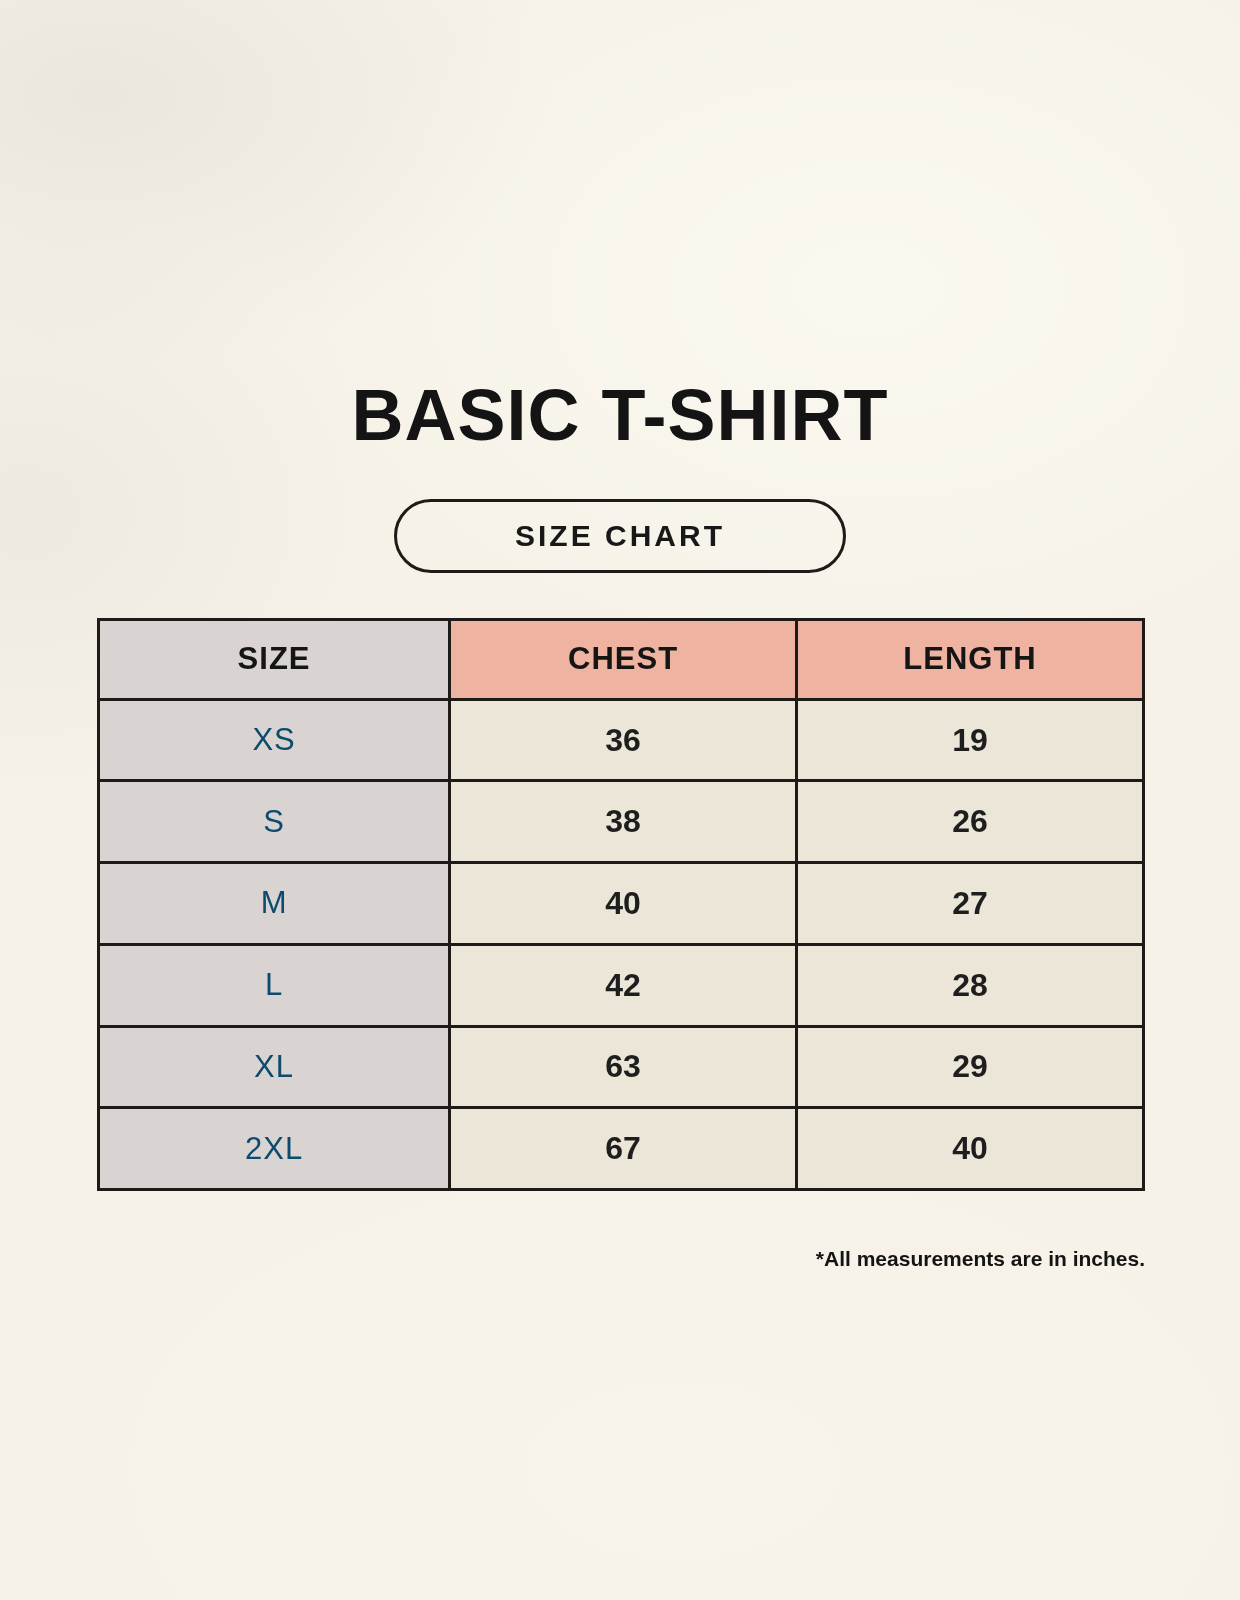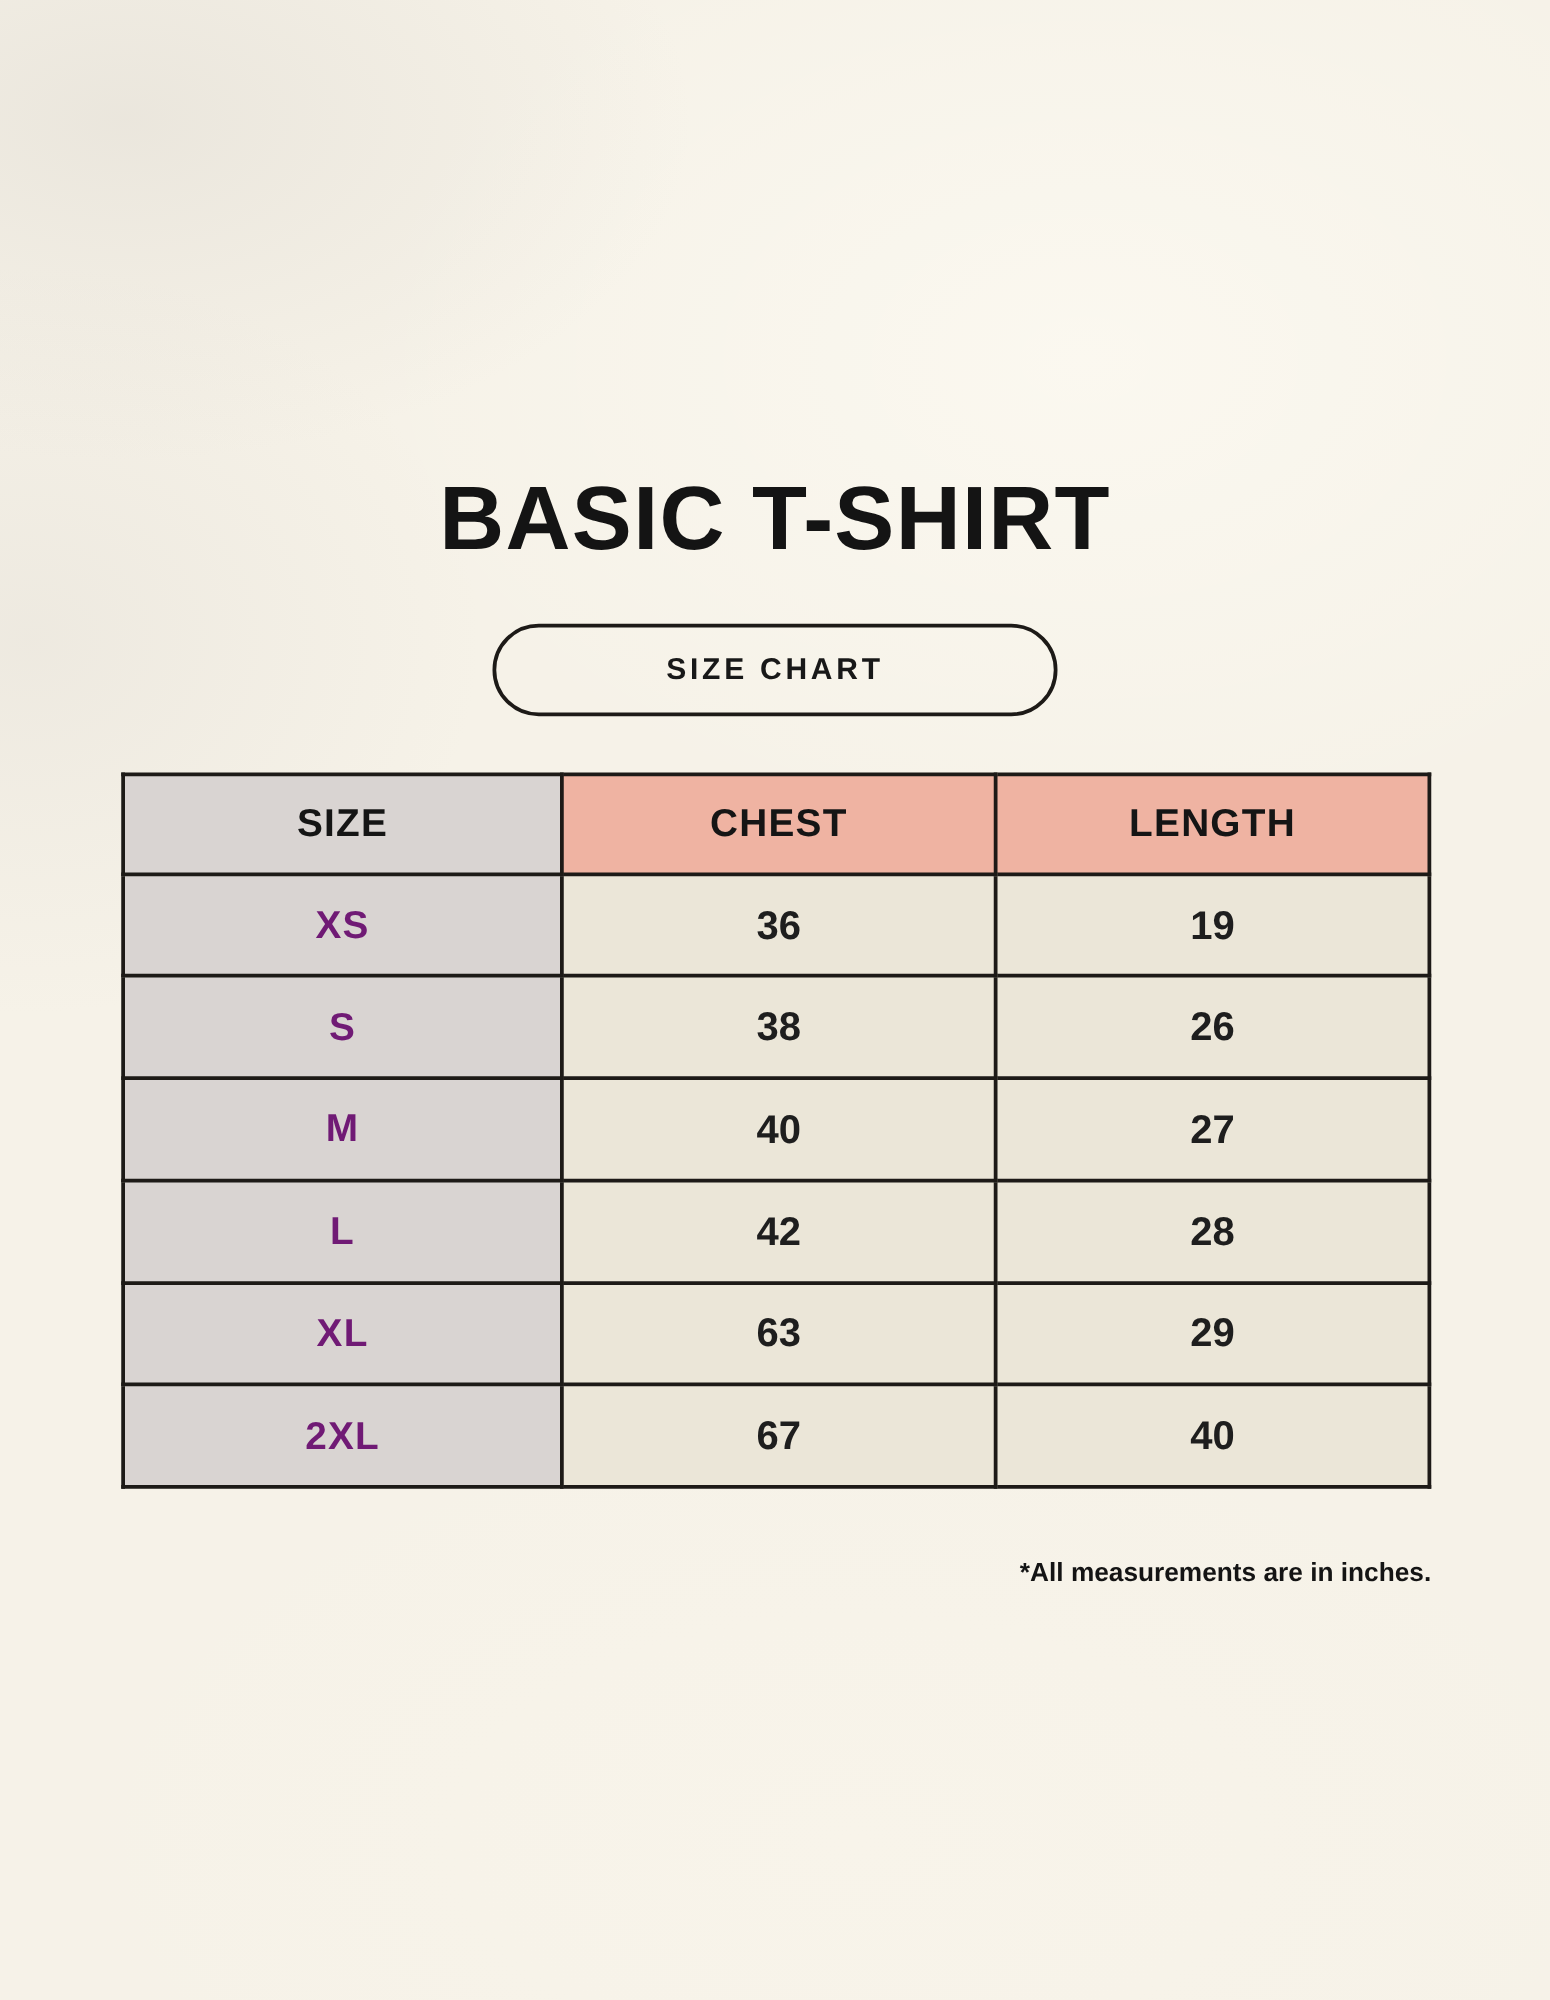--- a/index.html
+++ b/index.html
@@ -24,21 +24,21 @@
     text-align:center;
     font-size:72px; font-weight:bold; letter-spacing:1px;
     color:#141414;
   }
   .badge-pill {
     position:absolute; top:499px; left:50%; transform:translateX(-50%);
     width:452px; height:74px; box-sizing:border-box;
     border:3px solid #1d1a17; border-radius:40px;
     background:transparent;
     display:flex; align-items:center; justify-content:center;
-    font-size:24px; font-weight:600; letter-spacing:3px;
+    font-size:30px; font-weight:600; letter-spacing:3px;
     color:#181818;
     cursor:pointer;
   }
   table.size-table {
     position:absolute; left:97px; top:618px;
     width:1048px; height:573px;
     border-collapse:collapse; table-layout:fixed;
   }
   .size-table td {
     border:3px solid #1d1a17;
@@ -49,22 +49,22 @@
   .size-table col.c2 { width:33.2%; }
   .size-table col.c3 { width:33.2%; }
   td.head {
     font-size:31px; font-weight:bold; letter-spacing:1px;
     color:#151515;
   }
   td.head-size    { background:#d9d4d2; }
   td.head-measure { background:#efb3a2; }
   td.size-cell {
     background:#d9d4d2;
-    font-size:31px; font-weight:bold; letter-spacing:1px;
-    color:#701a75;
+    font-size:31px; font-weight:normal; letter-spacing:1px;
+    color:#0c4a6e;
   }
   td.data-cell {
     background:#ebe6d8;
     font-size:32px; font-weight:bold;
     color:#1e1e1e;
   }
   .footnote {
     position:absolute; top:1247px; right:95px;
     font-size:21px; font-weight:bold;
     color:#141414;

